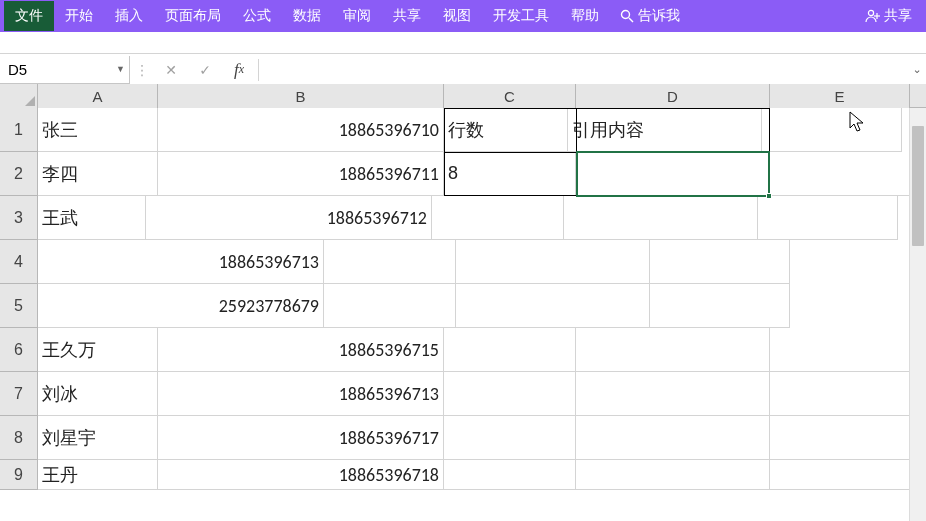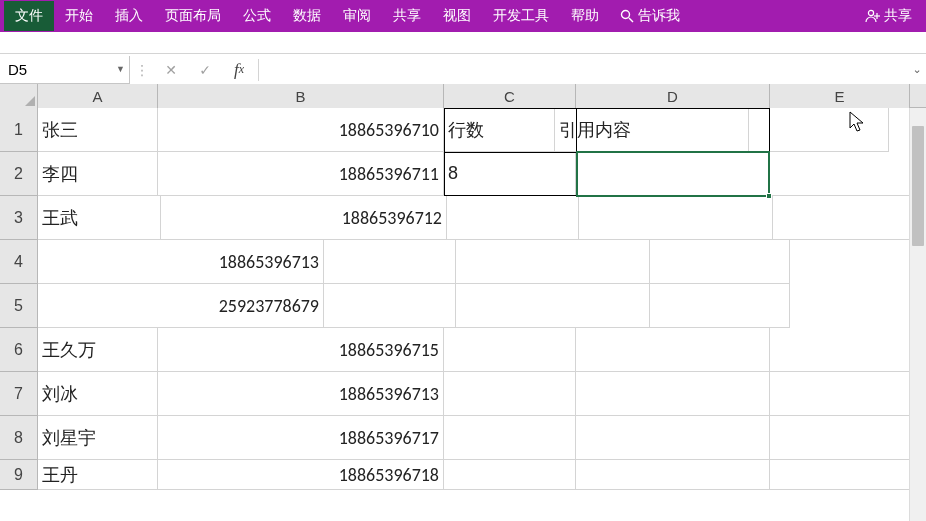--- a/index.html
+++ b/index.html
@@ -1,18 +1,18 @@
 <!DOCTYPE html>
 <html><head>
 <meta charset="utf-8">
 <style>
 * { margin: 0; padding: 0; box-sizing: border-box; }
 body { font-family: "Microsoft YaHei", "微软雅黑", sans-serif; font-size: 14px; overflow: hidden; background: #fff; width: 926px; height: 521px; position: relative; }
 
-.ribbon { background: #a21caf; height: 30px; display: flex; align-items: center; padding: 16px 4px; }
+.ribbon { background: #8b5cf6; height: 30px; display: flex; align-items: center; padding: 16px 4px; }
 .ribbon-tab { color: #fff; font-size: 14px; padding: 0 11px; height: 30px; display: flex; align-items: center; cursor: pointer; }
 .ribbon-tab.file { background: #185c37; }
 .ribbon-right { margin-left: auto; display: flex; align-items: center; }
 .ribbon-search, .ribbon-share { color: #fff; display: flex; align-items: center; padding: 0 10px; height: 30px; cursor: pointer; }
 .ribbon-search svg, .ribbon-share svg { margin-right: 4px; }
 
 .blank-strip { height: 22px; background: #fff; border-bottom: 1px solid #d4d4d4; }
 
 .formula-bar { height: 32px; display: flex; align-items: center; background: #fff; border-bottom: 1px solid #c6c6c6; }
 .name-box { width: 130px; height: 28px; border: 1px solid #c6c6c6; border-left: none; border-top: none; display: flex; align-items: center; padding: 0 8px; font-size: 15px; position: relative; }
@@ -112,35 +112,35 @@
       <div class="col-h" style="width:132px">C</div>
       <div class="col-h" style="width:194px">D</div>
       <div class="col-h" style="width:140px">E</div>
     </div>
 
     <div class="rows">
       <div class="row">
         <div class="row-h">1</div>
         <div class="cell" style="width:120px">张三</div>
         <div class="cell num" style="width:286px">18865396710</div>
-        <div class="cell text-left" style="width:111px">行数</div>
+        <div class="cell text-left" style="width:124px">行数</div>
         <div class="cell text-left" style="width:194px">引用内容</div>
         <div class="cell" style="width:140px"></div>
       </div>
       <div class="row">
         <div class="row-h">2</div>
         <div class="cell" style="width:120px">李四</div>
         <div class="cell num" style="width:286px">18865396711</div>
         <div class="cell text-left" style="width:132px">8</div>
         <div class="cell" style="width:194px"></div>
         <div class="cell" style="width:140px"></div>
       </div>
       <div class="row">
         <div class="row-h">3</div>
-        <div class="cell" style="width:123px">王武</div>
+        <div class="cell" style="width:108px">王武</div>
         <div class="cell num" style="width:286px">18865396712</div>
         <div class="cell" style="width:132px"></div>
         <div class="cell" style="width:194px"></div>
         <div class="cell" style="width:140px"></div>
       </div>
       <div class="row">
         <div class="row-h">4</div>
         <div class="cell num" style="width:286px">18865396713</div>
         <div class="cell" style="width:132px"></div>
         <div class="cell" style="width:194px"></div>

